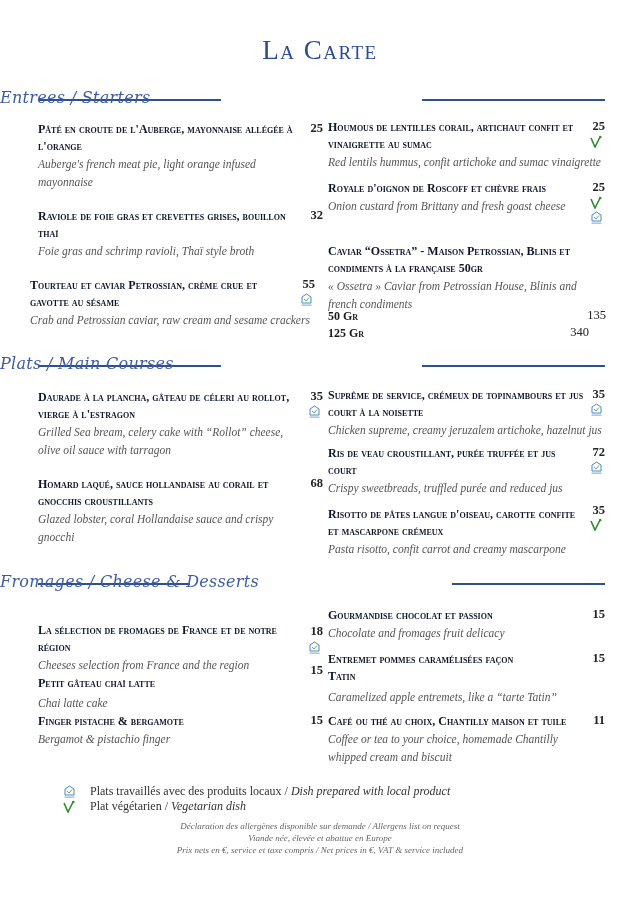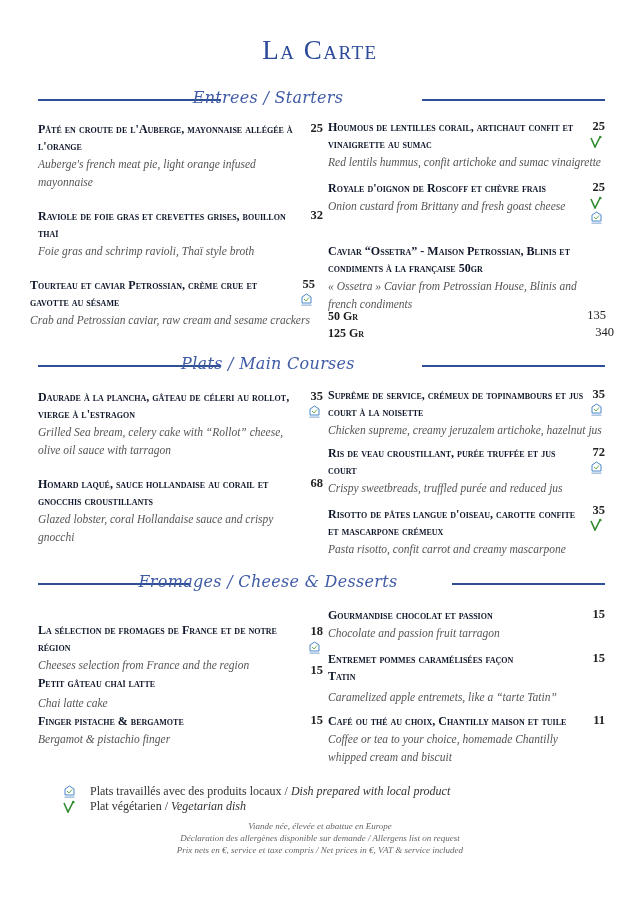--- a/index.html
+++ b/index.html
@@ -2,21 +2,21 @@
 <html><head>
 <meta charset="utf-8">
 <style>
   html, body { margin:0; padding:0; background:#ffffff; }
   body { width:640px; height:905px; position:relative; overflow:hidden;
          font-family:"Liberation Serif","DejaVu Serif",serif; color:#222; }
   .title { position:absolute; top:35px; left:0; width:640px; text-align:center;
            font-size:27px; letter-spacing:1.5px; color:#2b4a9a; font-variant:small-caps; }
   .sec-head { position:absolute; left:0; width:640px; height:24px; }
   .sec-head .line { position:absolute; top:11px; height:2px; background:#2e4f93; }
-  .sec-head .label { position:absolute; top:0; left:0; width:536px; text-align:center;
+  .sec-head .label { position:absolute; top:0; left:0; width:536px; 
            font-family:"DejaVu Serif",serif; font-style:italic; font-size:16px;
            color:#3f5ba6; letter-spacing:0.3px; }
   .item { position:absolute; width:285px; }
   .item .name { font-variant:small-caps; font-weight:bold; font-size:12px; line-height:17px;
            color:#0f172a; padding-right:30px; }
   .item .desc { font-style:italic; font-size:11.5px; line-height:18px; color:#555; padding-right:18px; }
   .item .price { position:absolute; right:0; top:0; font-size:12.5px; font-weight:bold; color:#222; text-align:right; }
   .item .icons { position:absolute; right:2px; top:16px; width:14px; display:flex; flex-direction:column; align-items:center; gap:2px; }
   .row-line { position:absolute; font-size:12px; font-weight:bold; font-variant:small-caps; color:#1c1c1c; }
   .row-price { position:absolute; font-size:12.5px; color:#222; text-align:right; }
@@ -97,21 +97,21 @@
       </span>
     </div>
 </div>
 <div class="item" style="left:328px;top:243px;width:277px">
   <div class="name" style="padding-right:20px">Caviar “Ossetra” - Maison Petrossian, Blinis et condiments à la française  50gr</div>
   <div class="desc">« Ossetra » Caviar from Petrossian House, Blinis and french condiments</div>
 </div>
 <div class="row-line" style="left:328px;top:309px">50 Gr</div>
 <div class="row-price" style="right:34px;top:308px">135</div>
 <div class="row-line" style="left:328px;top:326px">125 Gr</div>
-<div class="row-price" style="right:26px;top:325px">340</div>
+<div class="row-price" style="right:51px;top:325px">340</div>
 
 <div class="sec-head" style="top:354px">
   <div class="line" style="left:38px;width:183px"></div>
   <div class="line" style="left:422px;width:183px"></div>
   <div class="label">Plats / Main Courses</div>
 </div>
 
 <div class="item" style="left:38px;top:389px">
   <div class="name" style="padding-right:24px">Daurade à la plancha, gâteau de céleri au rollot, vierge à l'estragon</div>
   <div class="desc">Grilled Sea bream, celery cake with “Rollot” cheese, olive oil sauce with tarragon</div>
@@ -200,21 +200,21 @@
   <div class="price">15</div>
 </div>
 <div class="item" style="left:38px;top:713px">
   <div class="name">Finger pistache &amp; bergamote</div>
   <div class="desc">Bergamot &amp; pistachio finger</div>
   <div class="price">15</div>
 </div>
 
 <div class="item" style="left:328px;top:607px;width:277px">
   <div class="name">Gourmandise chocolat et passion</div>
-  <div class="desc">Chocolate and passion fruit tarragon</div>
+  <div class="desc">Chocolate and fromages fruit delicacy</div>
   <div class="price">15</div>
 </div>
 <div class="item" style="left:328px;top:651px;width:277px">
   <div class="name" style="padding-right:90px">Entremet pommes caramélisées façon Tatin</div>
   <div class="desc" style="margin-top:3px">Caramelized apple entremets, like a “tarte Tatin”</div>
   <div class="price">15</div>
 </div>
 <div class="item" style="left:328px;top:713px;width:277px">
   <div class="name" style="padding-right:22px">Café ou thé au choix, Chantilly  maison et tuile</div>
   <div class="desc">Coffee or tea to your choice, homemade Chantilly whipped cream and biscuit</div>
@@ -241,16 +241,16 @@
             <path d="M1 3 L5 12 L10 2" fill="none" stroke="#2e8b2e" stroke-width="1.6"></path>
             <path d="M9 1 Q12 0 11.5 3 Q9.5 4 9 1Z" fill="#2e8b2e"></path>
           </svg>
         </span>
       </span>
     <span>Plat végétarien / </span>&nbsp;<em>Vegetarian dish</em>
   </div>
 </div>
 
 <div class="footer">
+  <div>Déclaration des allergènes disponible sur demande / Allergens list on request</div>
   <div>Viande née, élevée et abattue en Europe</div>
-  <div>Déclaration des allergènes disponible sur demande / Allergens list on request</div>
   <div>Prix nets en €, service et taxe compris / Net prices in €, VAT &amp; service included</div>
 </div>
 
 </body></html>

